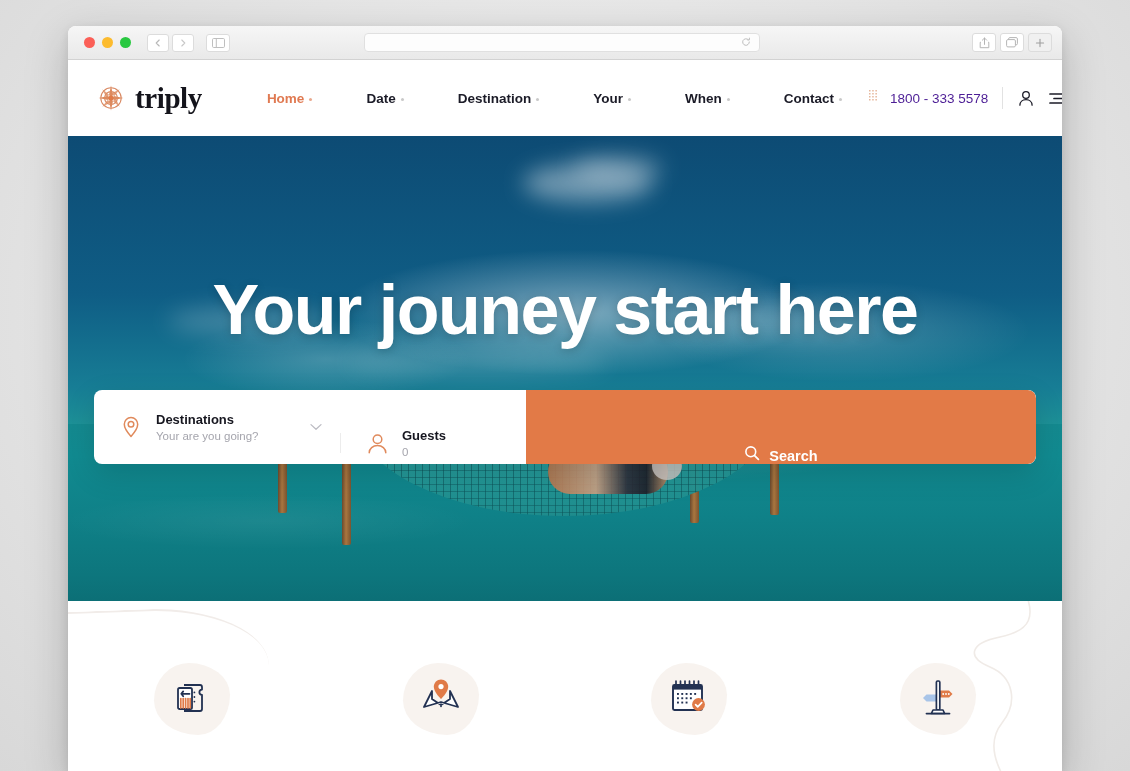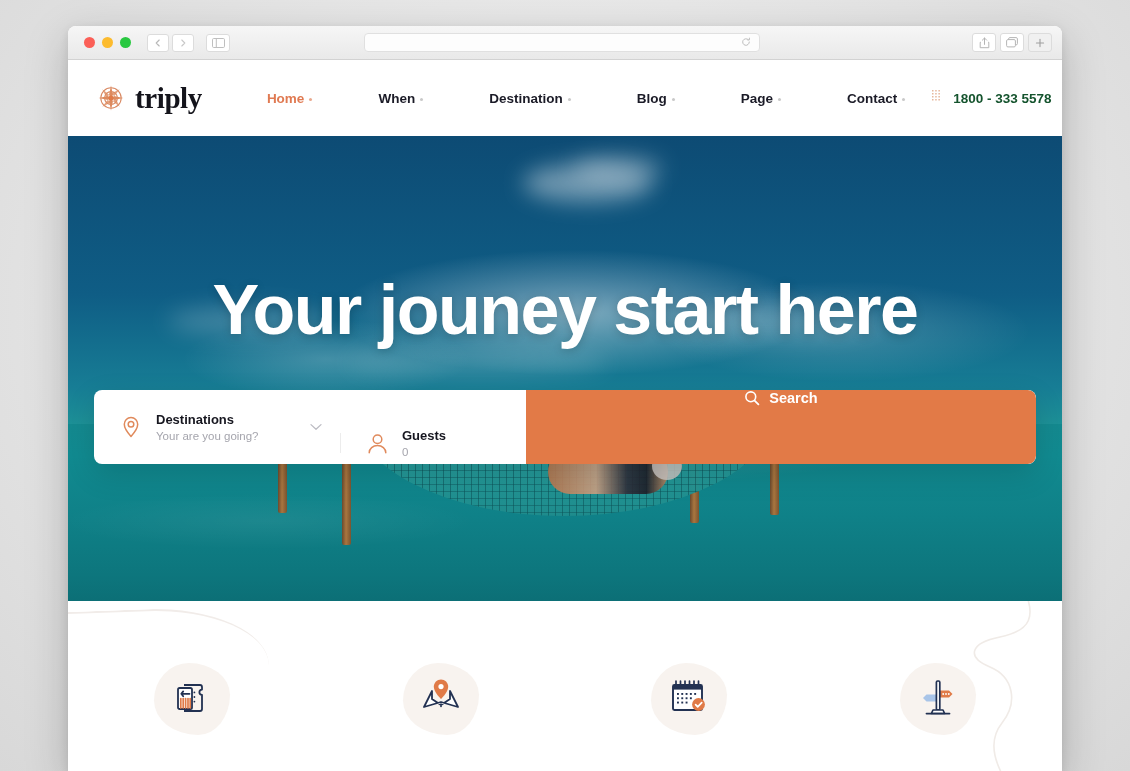--- a/index.html
+++ b/index.html
@@ -97,40 +97,40 @@
   }
 
   .brand { display: flex; align-items: center; gap: 9px; }
   .brand-mark { width: 30px; height: 30px; position: relative; }
   .brand-name {
     font-family: "Liberation Serif", serif;
     font-size: 29px; font-weight: 700; color: #14141b;
     letter-spacing: -0.4px;
   }
 
-  .main-nav { display: flex; align-items: flex-end; margin-left: 38px; gap: 12px; }
+  .main-nav { display: flex; align-items: flex-end; margin-left: 38px; gap: 0; }
   .nav-item {
     display: flex; align-items: baseline; gap: 5px;
     padding: 0 27px;
     font-size: 13.5px; font-weight: 600;
     color: #1b1b27;
     cursor: pointer;
     white-space: nowrap;
   }
   .nav-item.active { color: #e07a52; }
   .nav-caret {
     width: 3px; height: 3px; border-radius: 50%;
     background: #c9c9c9; display: inline-block;
     position: relative; top: -2px;
   }
   .nav-item.active .nav-caret { background: #e9a98e; }
 
   .header-right { margin-left: auto; display: flex; align-items: center; gap: 14px; }
   .phone-group { display: flex; align-items: center; gap: 9px; }
-  .phone-number { font-size: 13.5px; font-weight: 700; color: #14532d; white-space: nowrap; }
+  .phone-number { font-size: 13.5px; font-weight: 400; color: #4c1d95; white-space: nowrap; }
   .hdr-divider { width: 1px; height: 22px; background: #e2e2e2; }
   .icon-btn { display: flex; align-items: center; justify-content: center; cursor: pointer; }
 
   
   .hero {
     position: relative;
     height: 465px;
     overflow: hidden;
   }
   .hero-sky {
@@ -264,21 +264,21 @@
   .sf.destinations { width: 246px; }
   .sf.activity { width: 184px; }
   .sf.when { width: 240px; }
   .sf.guests { width: 186px; margin-top: 32px; }
 
   .search-btn {
     margin-left: auto;
     flex: 1;
     background: #e27a47;
     color: #fff;
-    display: flex; align-items: flex-start; justify-content: center;
+    display: flex; align-items: flex-end; justify-content: center;
     gap: 9px;
     font-size: 14.5px; font-weight: 700;
     border: none; cursor: pointer;
     border-radius: 0 8px 8px 0;
     font-family: "Liberation Sans", sans-serif;
   }
 
   
   .features {
     position: relative;
@@ -401,33 +401,33 @@
       </span>
       <span class="brand-name">triply</span>
     </div>
 
     <nav class="main-nav">
       <div class="nav-item active">
         <span>Home</span>
         <span class="nav-caret"></span>
       </div>
       <div class="nav-item">
-        <span>When</span>
+        <span>Date</span>
         <span class="nav-caret"></span>
       </div>
       <div class="nav-item">
         <span>Destination</span>
         <span class="nav-caret"></span>
       </div>
       <div class="nav-item">
-        <span>Blog</span>
+        <span>Your</span>
         <span class="nav-caret"></span>
       </div>
       <div class="nav-item">
-        <span>Page</span>
+        <span>When</span>
         <span class="nav-caret"></span>
       </div>
       <div class="nav-item">
         <span>Contact</span>
         <span class="nav-caret"></span>
       </div>
     </nav>
 
     <div class="header-right">
       <div class="phone-group">

